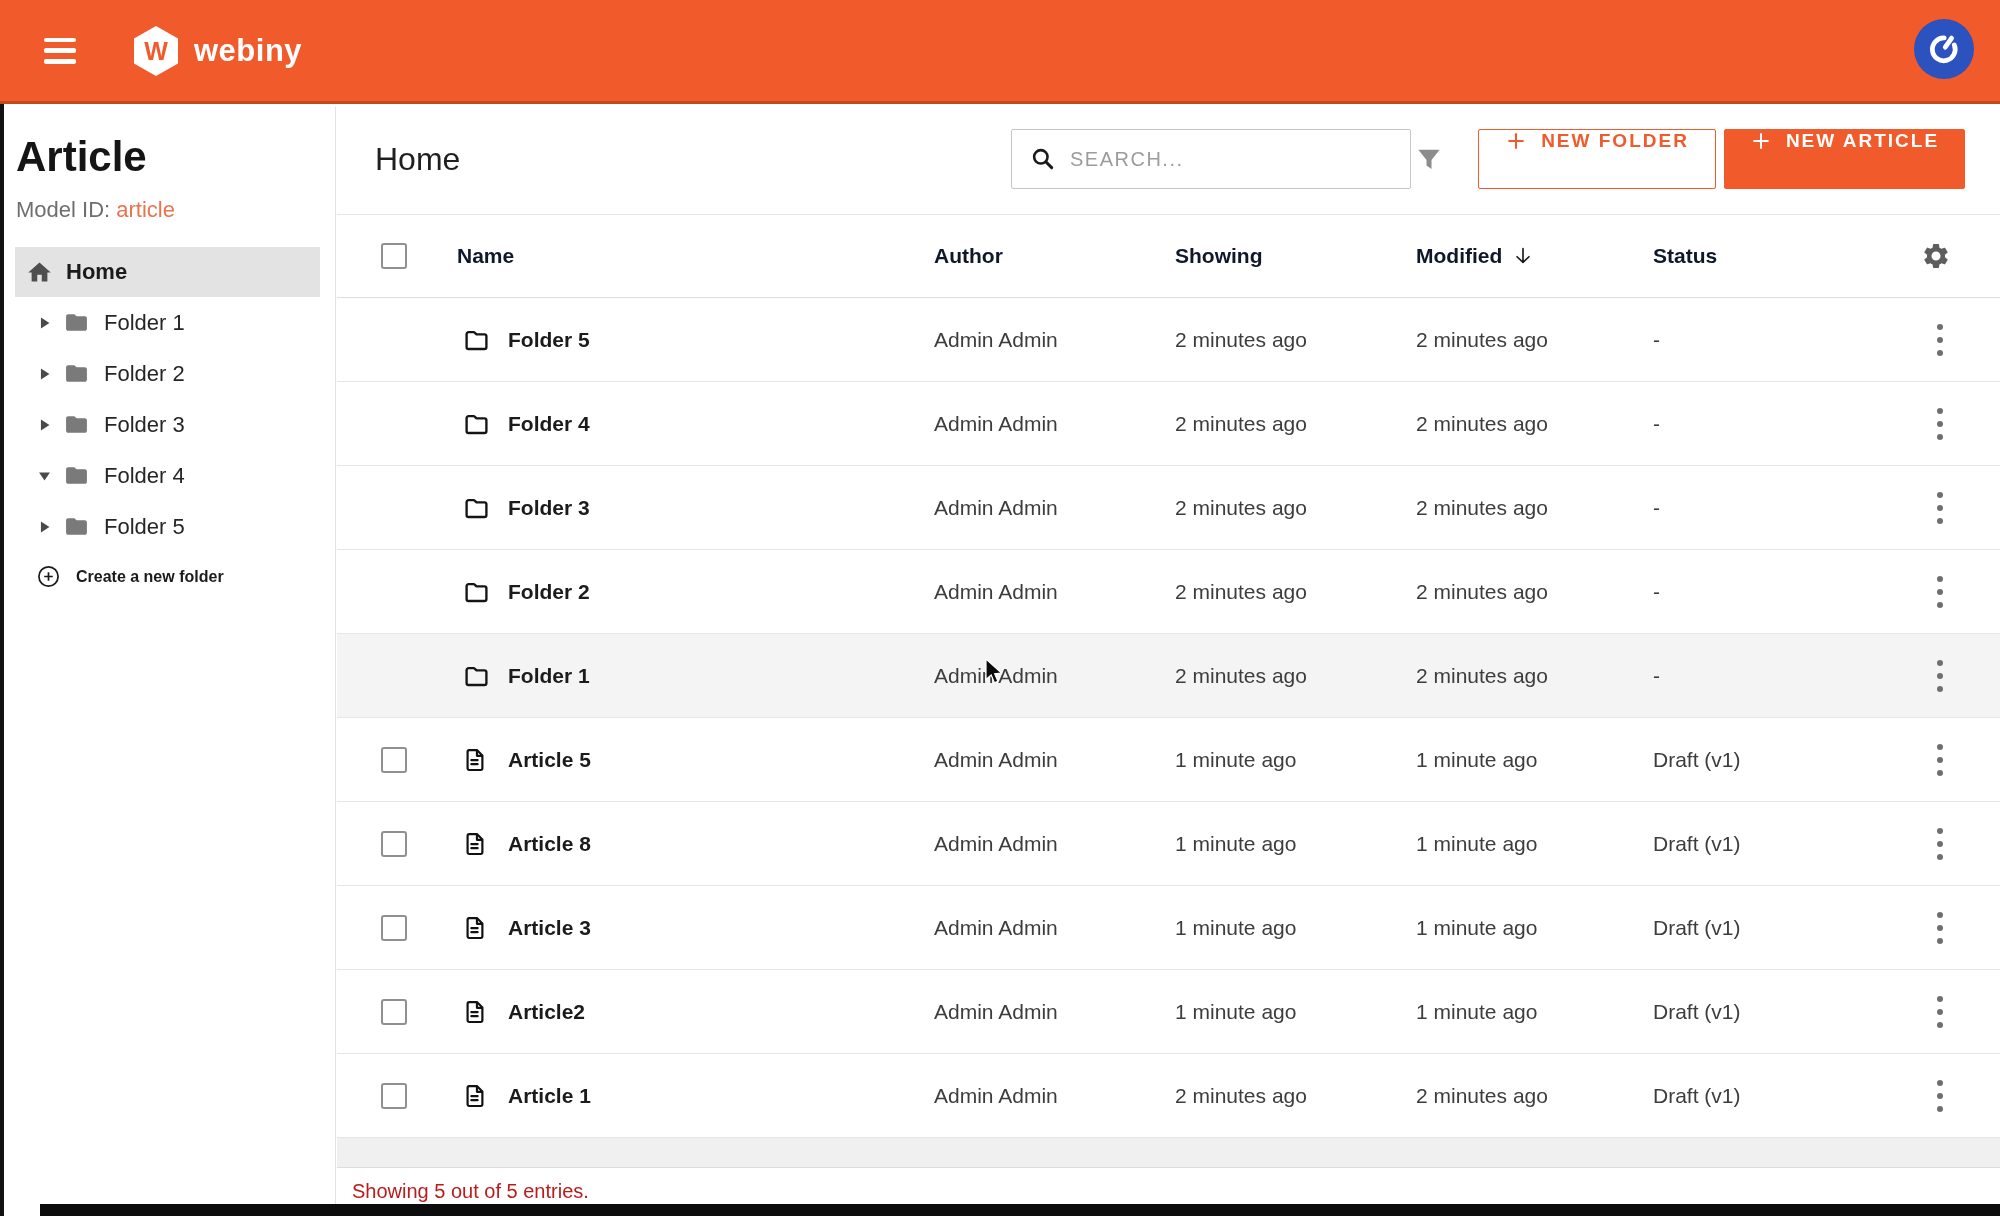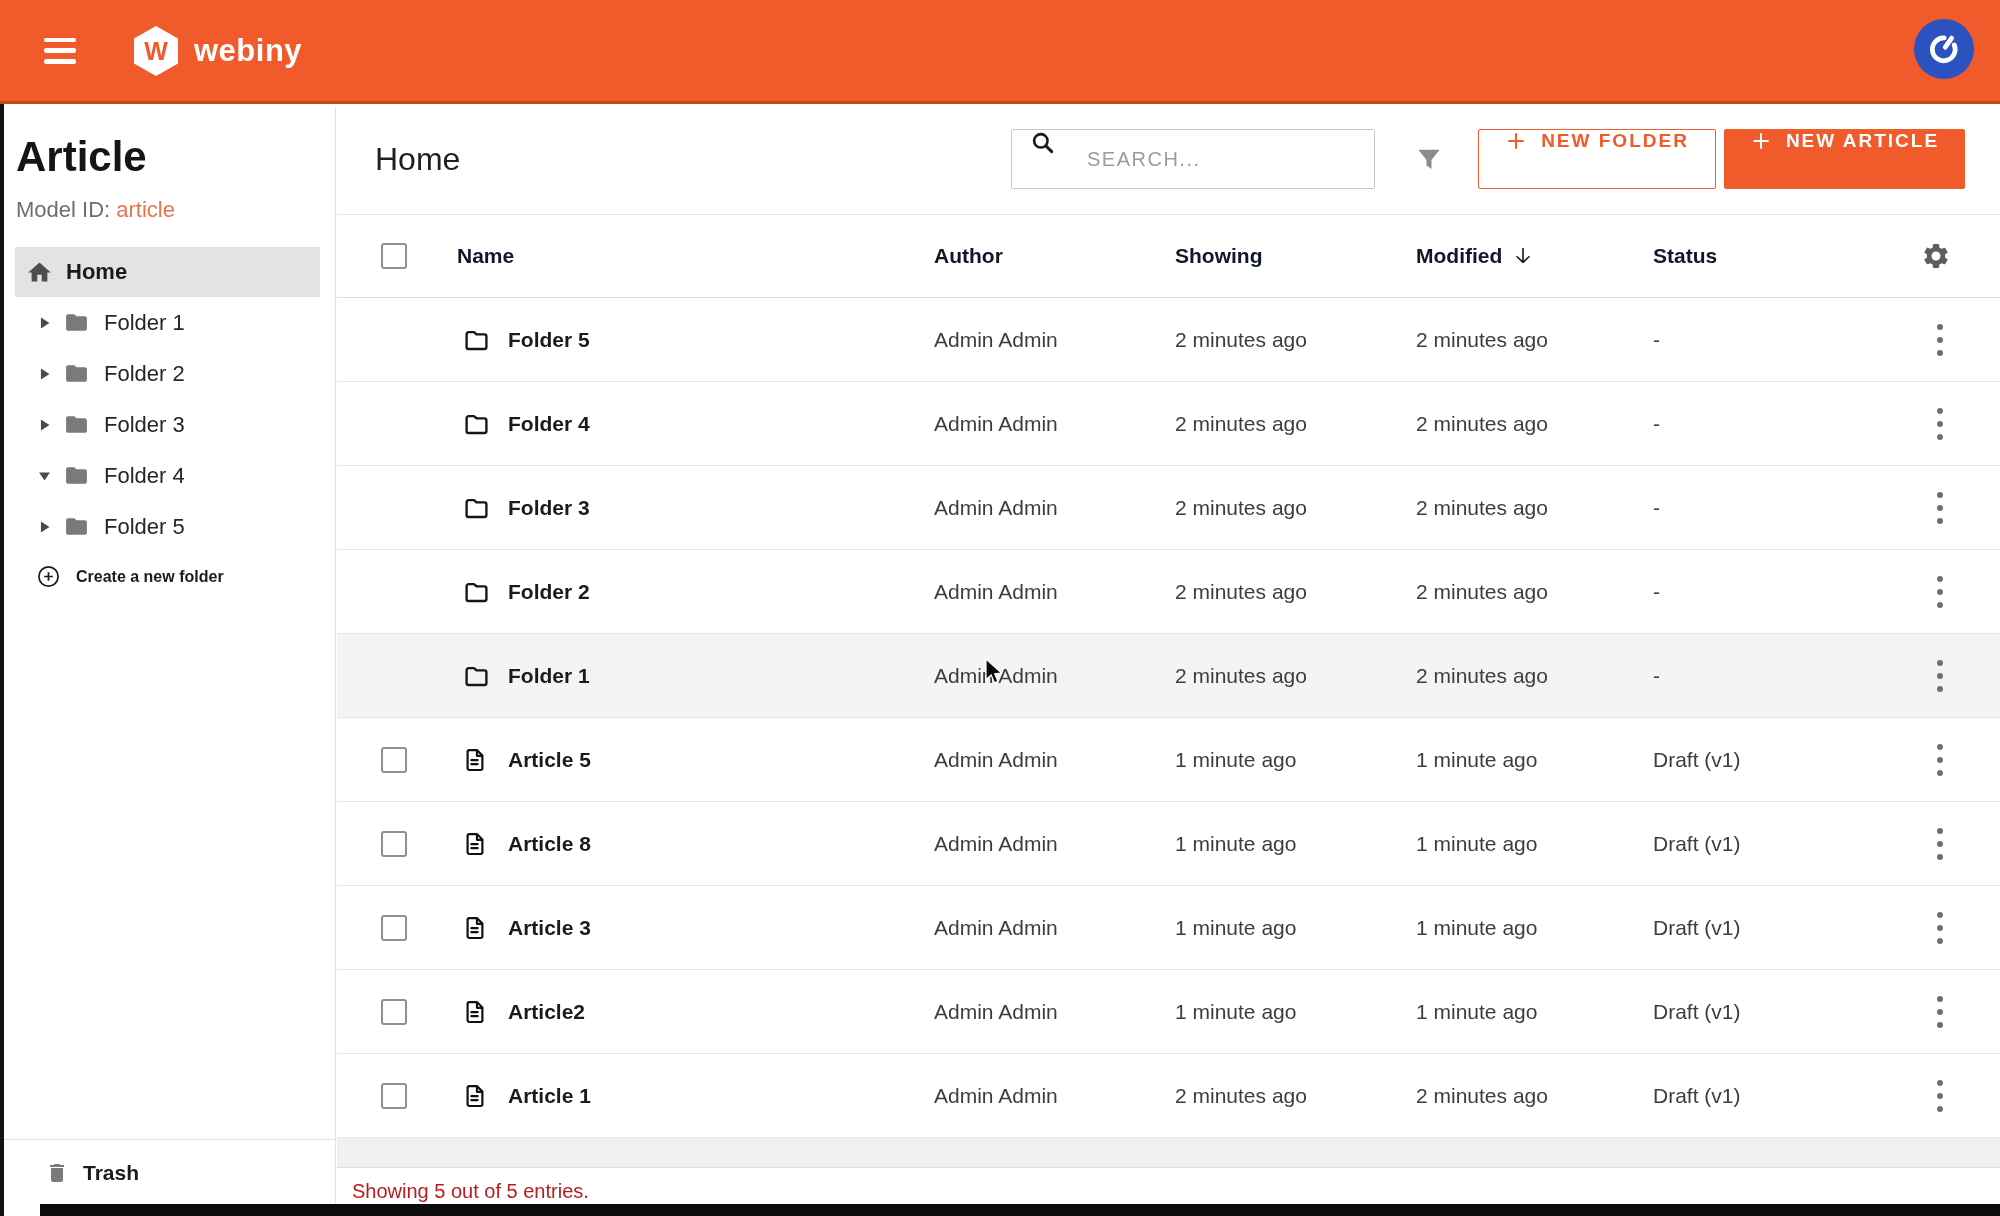--- a/index.html
+++ b/index.html
@@ -45,22 +45,22 @@
   .tree-item .tlabel{margin-left:15px}
   .create-folder{margin-top:13px;display:flex;align-items:center;padding-left:37px;gap:16px;
     font-size:16px;font-weight:700;cursor:pointer}
   .sidebar-footer{position:absolute;left:0;right:0;bottom:0;height:77px;border-top:1px solid #E0E0E0;
     background:#fff;display:flex;align-items:center;padding-left:45px;padding-bottom:10px;gap:14px;
     font-size:21px;font-weight:700;cursor:pointer}
   
   .content{position:absolute;left:337px;top:107px;width:1663px;height:1109px;background:#fff}
   .content-header{position:relative;height:108px;border-bottom:1px solid var(--border)}
   .page-title{position:absolute;left:38px;top:52px;transform:translateY(-50%);font-size:32px;color:#1F1F1F}
-  .search-box{position:absolute;left:674px;top:22px;width:364px;height:60px;border:1px solid #C6C6C6;
-    border-radius:2px;display:flex;padding-left:18px;gap:31px;background:#fff}
+  .search-box{position:absolute;left:674px;top:22px;width:400px;height:60px;border:1px solid #C6C6C6;
+    border-radius:2px;display:flex;align-items:center;padding-left:18px;gap:14px;background:#fff}
   .search-box input{border:none;outline:none;flex:1;min-width:0;font-family:inherit;font-size:20px;
     letter-spacing:1.5px;color:#444}
   .search-box input::placeholder{color:#9C9C9C}
   .filter-btn{position:absolute;left:1072px;top:26px;width:40px;height:52px;display:flex;align-items:center;justify-content:center;cursor:pointer}
   .btn{position:absolute;top:22px;height:60px;display:flex;justify-content:center;gap:14px;
     font-size:19px;font-weight:600;letter-spacing:2px;border-radius:2px;cursor:pointer;font-family:inherit}
   .btn-outline{left:1141px;width:238px;background:#fff;border:1px solid var(--orange);color:var(--orange)}
   .btn-filled{left:1387px;width:241px;background:var(--orange);border:1px solid var(--orange);color:#fff}
   
   .thead{position:relative;height:83px;border-bottom:1px solid #DEDEDE}
@@ -203,28 +203,20 @@
       <span style="display:flex">
         <svg width="23" height="23" viewBox="0 0 24 24">
           <circle cx="12" cy="12" r="10" fill="none" stroke="#1A1A1A" stroke-width="1.8"></circle>
           <path d="M12 7.5v9M7.5 12h9" stroke="#1A1A1A" stroke-width="1.8"></path>
         </svg>
       </span>
       <span>Create a new folder</span>
     </div>
   </nav>
 
-  <div class="sidebar-footer">
-    <span style="display:flex">
-      <svg width="24" height="24" viewBox="0 0 24 24">
-          <path d="M6 19c0 1.1.9 2 2 2h8c1.1 0 2-.9 2-2V7H6v12zM19 4h-3.5l-1-1h-5l-1 1H5v2h14V4z" fill="#7A7A7A"></path>
-        </svg>
-    </span>
-    <span>Trash</span>
-  </div>
 </aside>
 
 <main class="content">
   <div class="content-header">
     <div class="page-title">Home</div>
     <div class="search-box">
       <span style="display:flex">
         <svg width="26" height="26" viewBox="0 0 24 24">
           <circle cx="10" cy="10" r="6.2" fill="none" stroke="#1A1A1A" stroke-width="2.4"></circle>
           <path d="M14.8 14.8 20 20" stroke="#1A1A1A" stroke-width="2.8" stroke-linecap="round"></path>

